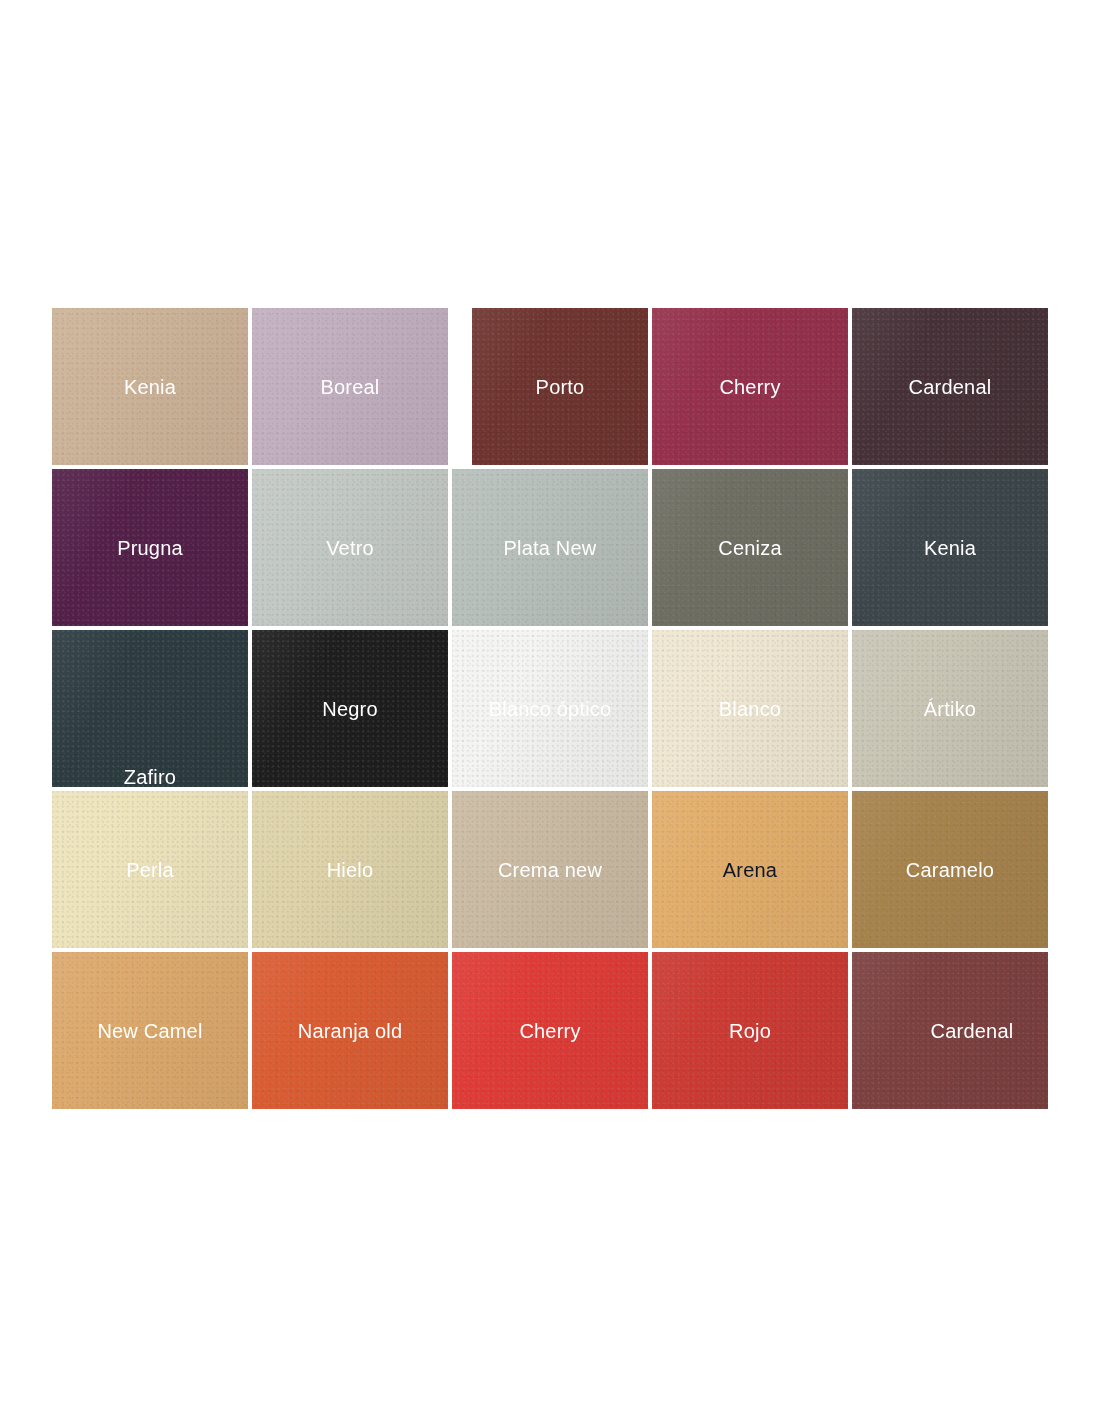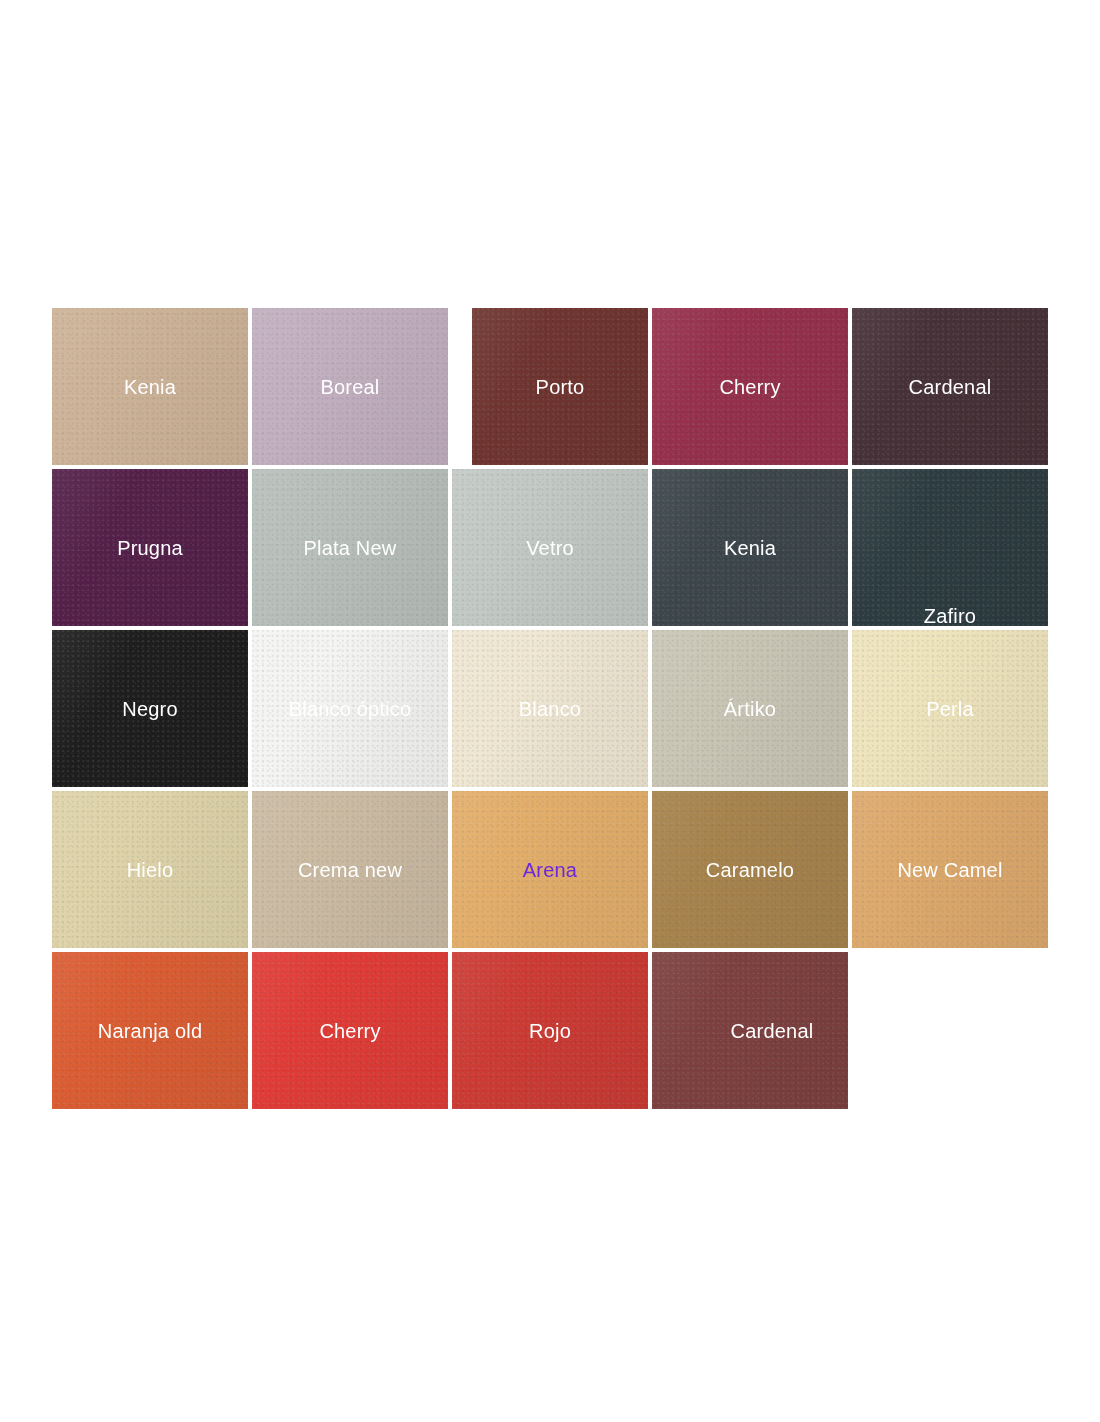--- a/index.html
+++ b/index.html
@@ -100,29 +100,34 @@
       <div class="swatch" style="background-color: rgb(71, 49, 56);">
         <span class="grain"></span>
         <span class="sheen"></span>
         <span class="swatch-label" style="color: rgb(255, 255, 255);">Cardenal</span>
       </div>
       <div class="swatch" style="background-color: rgb(84, 32, 74);">
         <span class="grain"></span>
         <span class="sheen"></span>
         <span class="swatch-label" style="color: rgb(255, 255, 255);">Prugna</span>
       </div>
+      <div class="swatch" style="background-color: rgb(195, 201, 197);">
+        <span class="grain"></span>
+        <span class="sheen"></span>
+        <span class="swatch-label" style="color: rgb(255, 255, 255);">Vetro</span>
+      </div>
       <div class="swatch" style="background-color: rgb(184, 192, 187);">
         <span class="grain"></span>
         <span class="sheen"></span>
         <span class="swatch-label" style="color: rgb(255, 255, 255);">Plata New</span>
       </div>
-      <div class="swatch" style="background-color: rgb(195, 201, 197);">
-        <span class="grain"></span>
-        <span class="sheen"></span>
-        <span class="swatch-label" style="color: rgb(255, 255, 255);">Vetro</span>
+      <div class="swatch" style="background-color: rgb(110, 110, 99);">
+        <span class="grain"></span>
+        <span class="sheen"></span>
+        <span class="swatch-label" style="color: rgb(255, 255, 255);">Ceniza</span>
       </div>
       <div class="swatch" style="background-color: rgb(60, 70, 75);">
         <span class="grain"></span>
         <span class="sheen"></span>
         <span class="swatch-label" style="color: rgb(255, 255, 255);">Kenia</span>
       </div>
       <div class="swatch" style="background-color: rgb(45, 60, 65); align-items: flex-end;">
         <span class="grain"></span>
         <span class="sheen"></span>
         <span class="swatch-label" style="color: rgb(255, 255, 255);">Zafiro</span>
@@ -158,21 +163,21 @@
         <span class="swatch-label" style="color: rgb(255, 255, 255);">Hielo</span>
       </div>
       <div class="swatch" style="background-color: rgb(203, 187, 163);">
         <span class="grain"></span>
         <span class="sheen"></span>
         <span class="swatch-label" style="color: rgb(255, 255, 255);">Crema new</span>
       </div>
       <div class="swatch" style="background-color: rgb(227, 174, 106);">
         <span class="grain"></span>
         <span class="sheen"></span>
-        <span class="swatch-label" style="color: #6d28d9;">Arena</span>
+        <span class="swatch-label" style="color: #0f172a;">Arena</span>
       </div>
       <div class="swatch" style="background-color: rgb(167, 131, 76);">
         <span class="grain"></span>
         <span class="sheen"></span>
         <span class="swatch-label" style="color: rgb(255, 255, 255);">Caramelo</span>
       </div>
       <div class="swatch" style="background-color: rgb(221, 169, 108);">
         <span class="grain"></span>
         <span class="sheen"></span>
         <span class="swatch-label" style="color: rgb(255, 255, 255);">New Camel</span>

